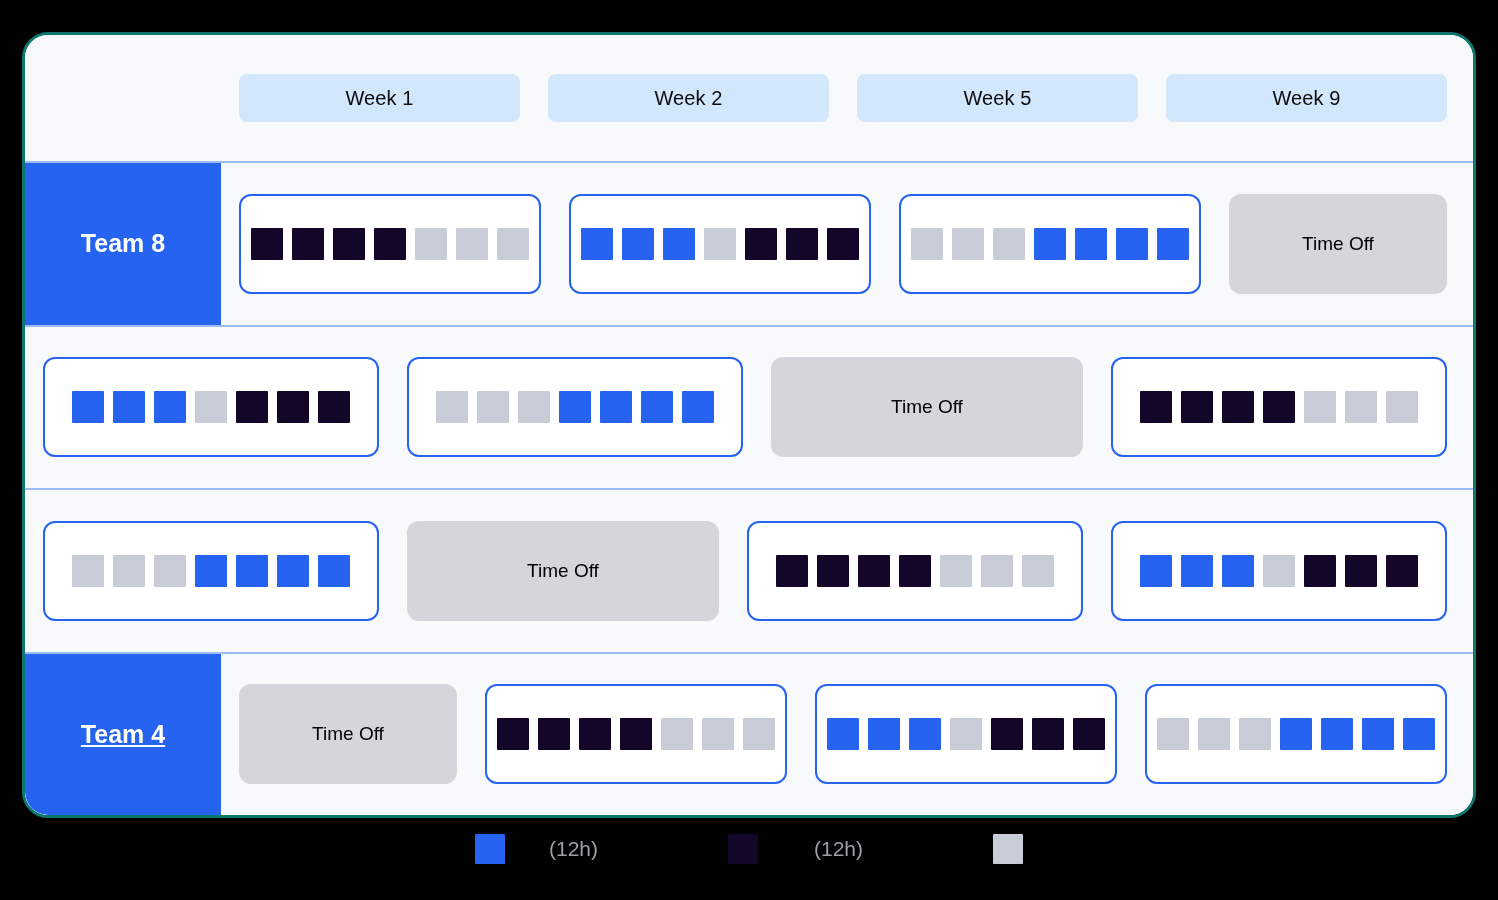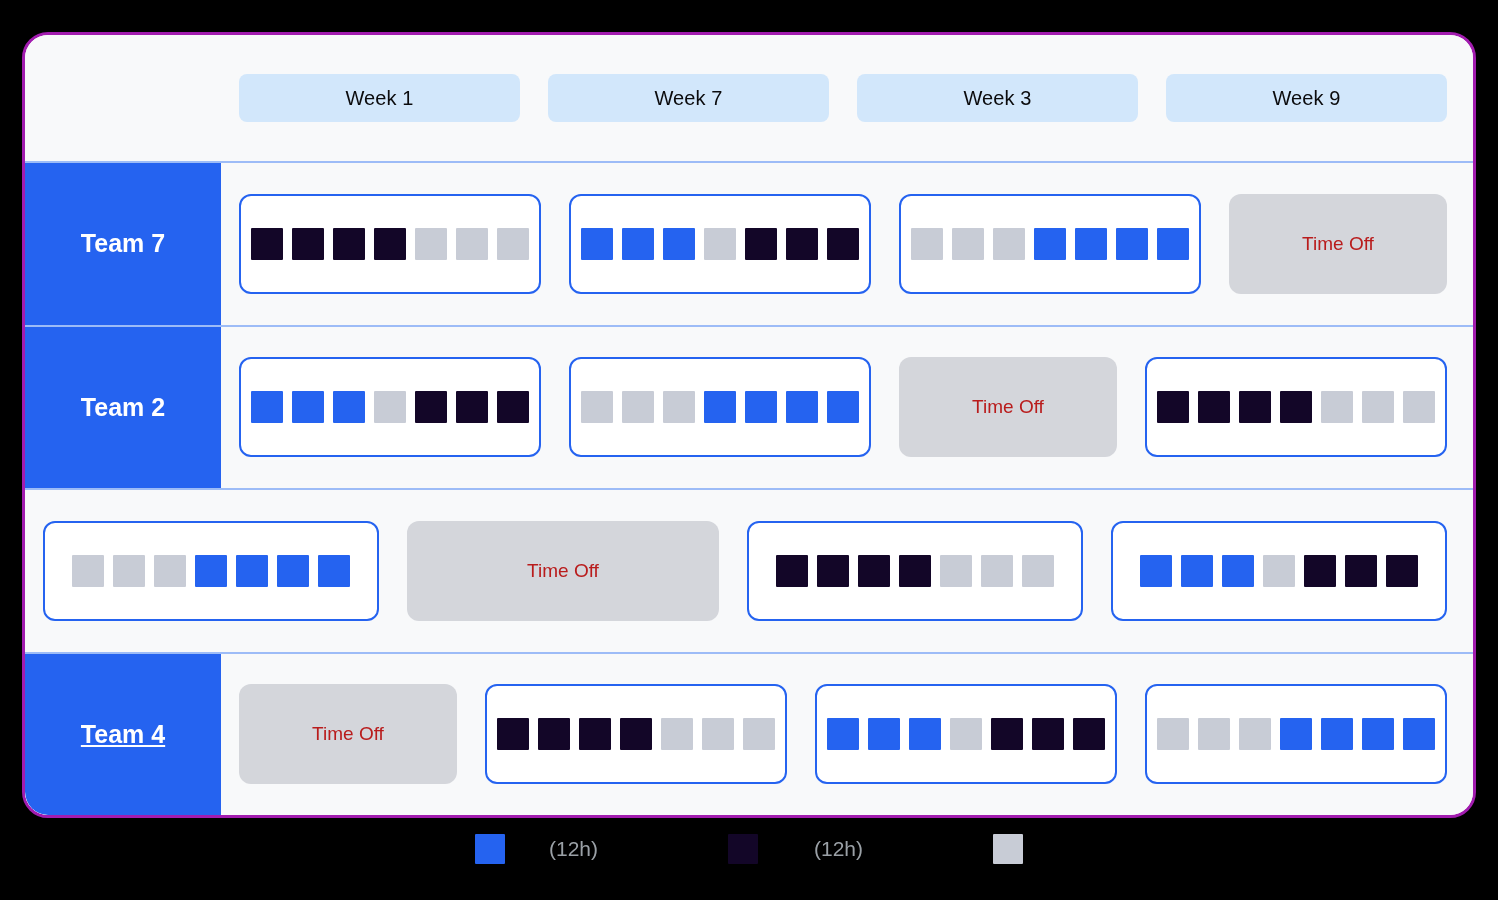--- a/index.html
+++ b/index.html
@@ -20,21 +20,21 @@
   }
 
   
   .schedule-card {
     position: absolute;
     left: 22px;
     top: 32px;
     width: 1454px;
     height: 786px;
     box-sizing: border-box;
-    border: 3px solid #a21caf;
+    border: 3px solid #0f766e;
     border-radius: 26px;
     background: #f8f9fa;
     overflow: hidden;
     display: flex;
     flex-direction: column;
   }
 
   
   .header-row {
     height: 128px;
@@ -125,21 +125,21 @@
   .cell.shifts {
     background: #ffffff;
     border: 2px solid #2563f0;
     gap: 9px;
     padding: 0 10px;
   }
   .cell.timeoff {
     background: #d4d6db;
     border: none;
     font-size: 19px;
-    color: #b91c1c;
+    color: #000000;
   }
 
   .shift-sq {
     width: 32px;
     height: 32px;
     flex: 0 0 32px;
     border-radius: 1px;
   }
   .shift-sq.day   { background: #2563f0; }
   .shift-sq.night { background: #130628; }
@@ -189,36 +189,36 @@
 
   <div class="schedule-card">
 
     <div class="header-row">
       <div class="header-spacer"></div>
       <div class="week-strip">
         <div class="week-pill">
           <span>Week 1</span>
         </div>
         <div class="week-pill">
-          <span>Week 7</span>
+          <span>Week 2</span>
         </div>
         <div class="week-pill">
-          <span>Week 3</span>
+          <span>Week 5</span>
         </div>
         <div class="week-pill">
           <span>Week 9</span>
         </div>
       </div>
     </div>
 
     <div class="rows-area">
 
       <div class="team-row">
         <div class="team-label">
-          <span>Team 7</span>
+          <span>Team 8</span>
         </div>
         <div class="weeks-cells">
           <div class="cell shifts">
               <span class="shift-sq night"></span>
               <span class="shift-sq night"></span>
               <span class="shift-sq night"></span>
               <span class="shift-sq night"></span>
               <span class="shift-sq off"></span>
               <span class="shift-sq off"></span>
               <span class="shift-sq off"></span>
@@ -241,23 +241,20 @@
               <span class="shift-sq day"></span>
               <span class="shift-sq day"></span>
             </div>
           <div class="cell timeoff">
             <span>Time Off</span>
           </div>
         </div>
       </div>
 
       <div class="team-row">
-        <div class="team-label">
-          <span>Team 2</span>
-        </div>
         <div class="weeks-cells">
           <div class="cell shifts">
               <span class="shift-sq day"></span>
               <span class="shift-sq day"></span>
               <span class="shift-sq day"></span>
               <span class="shift-sq off"></span>
               <span class="shift-sq night"></span>
               <span class="shift-sq night"></span>
               <span class="shift-sq night"></span>
             </div>

